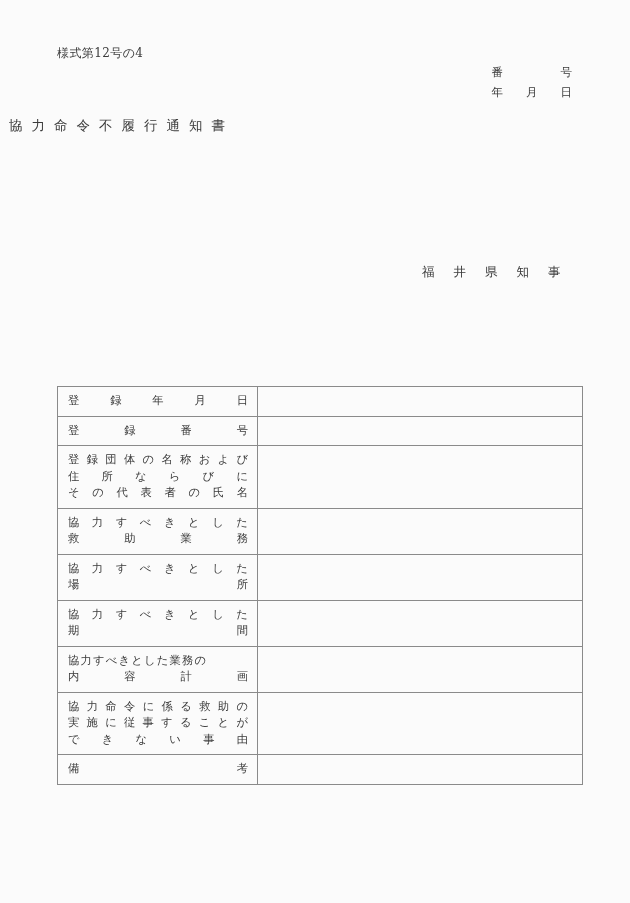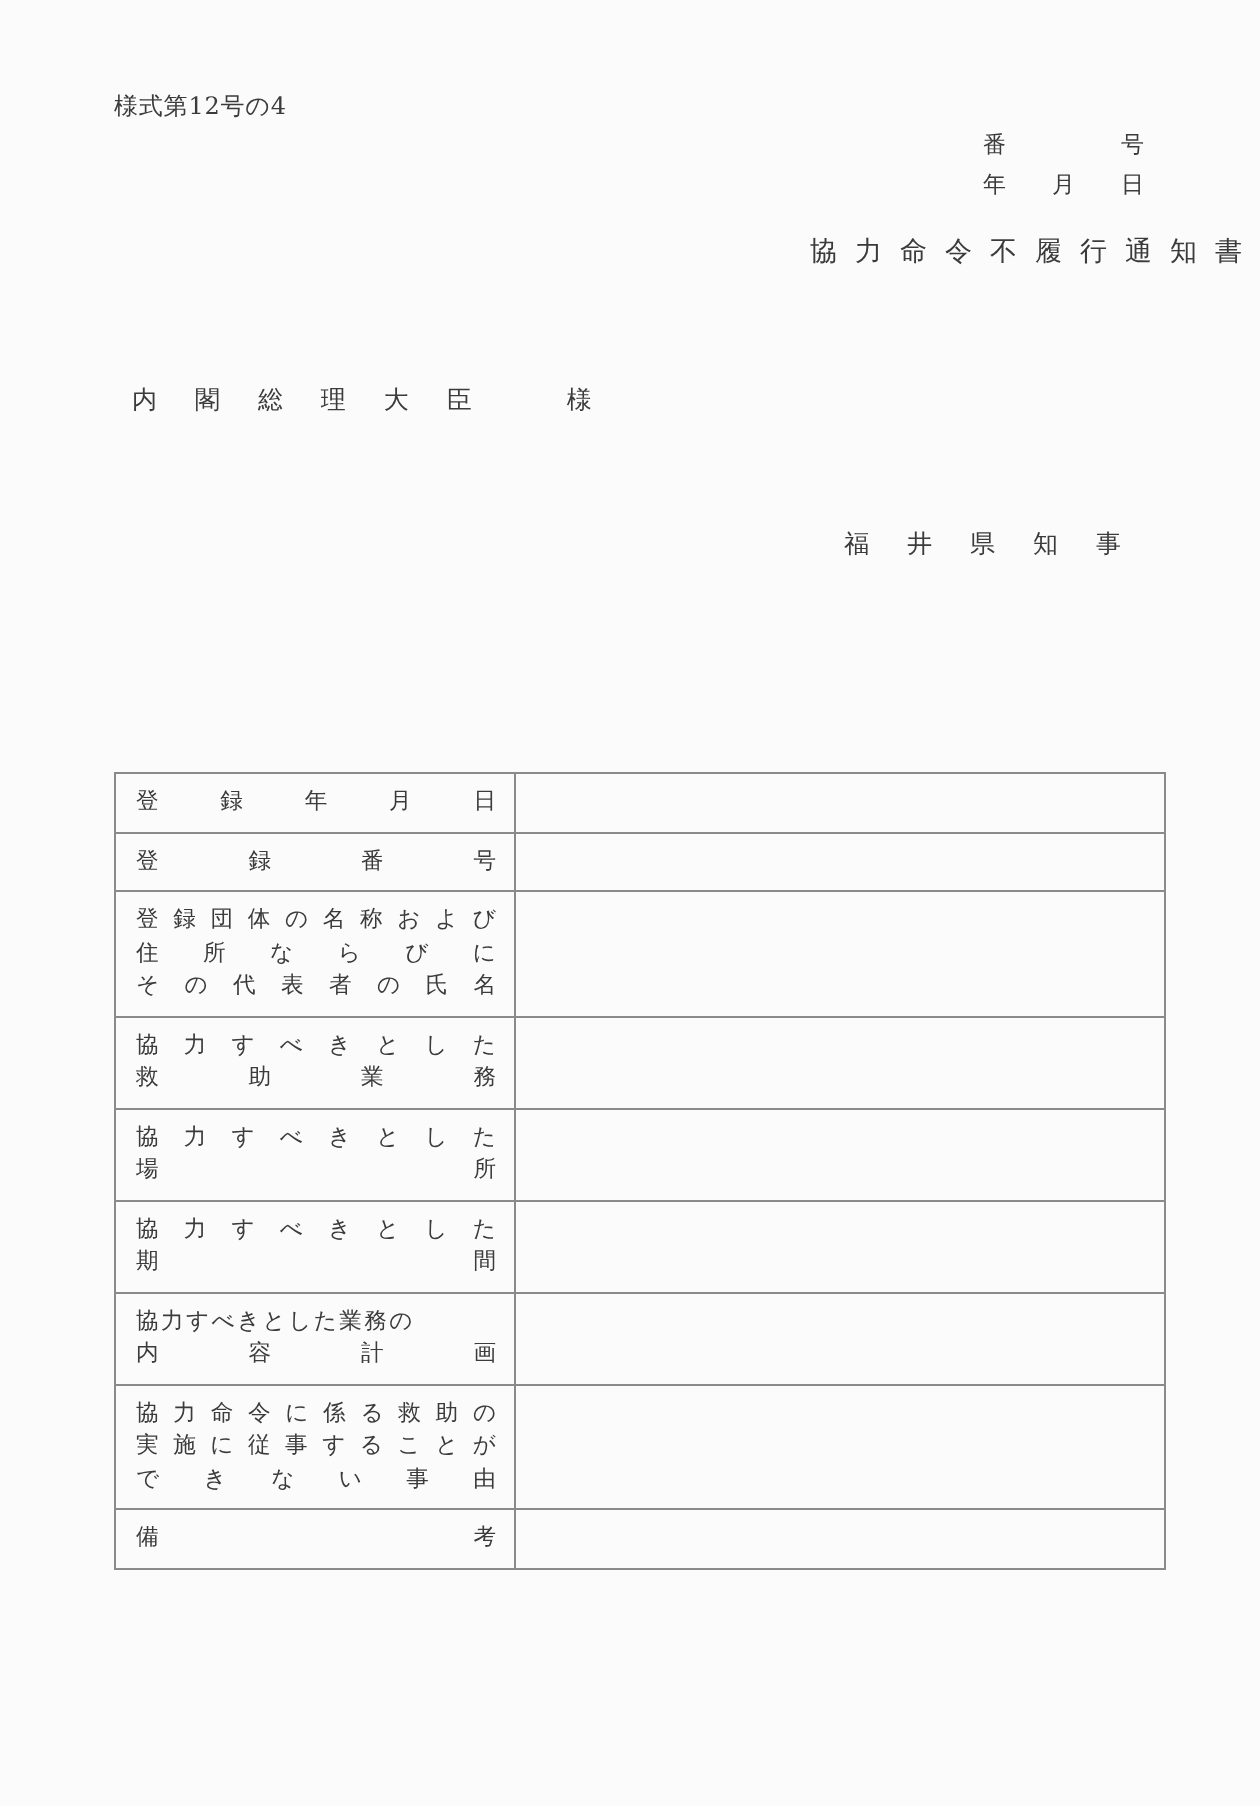--- a/index.html
+++ b/index.html
@@ -45,21 +45,21 @@
   .doc-meta .meta-line {
     white-space: pre;
   }
 
   
   .doc-title {
     position: absolute;
     left: 0;
     right: 0;
     top: 117px;
-    text-align: right;
+    text-align: left;
     font-size: 13.5px;
     letter-spacing: 9px;
     text-indent: 9px;
     white-space: nowrap;
   }
 
   
   .addressee {
     position: absolute;
     left: 66px;
@@ -141,21 +141,20 @@
 
   <div class="form-no">様式第12号の4</div>
 
   <div class="doc-meta">
     <div class="meta-line">番　　　　　号</div>
     <div class="meta-line">年　　月　　日</div>
   </div>
 
   <div class="doc-title">協力命令不履行通知書</div>
 
-  <div class="addressee">内 閣 総 理 大 臣　　様</div>
 
   <div class="issuer">福 井 県 知 事</div>
 
 
   <table class="form-table">
     <tbody>
         <tr>
           <td class="label-cell">
             <div class="jline">
               <span>登</span>

